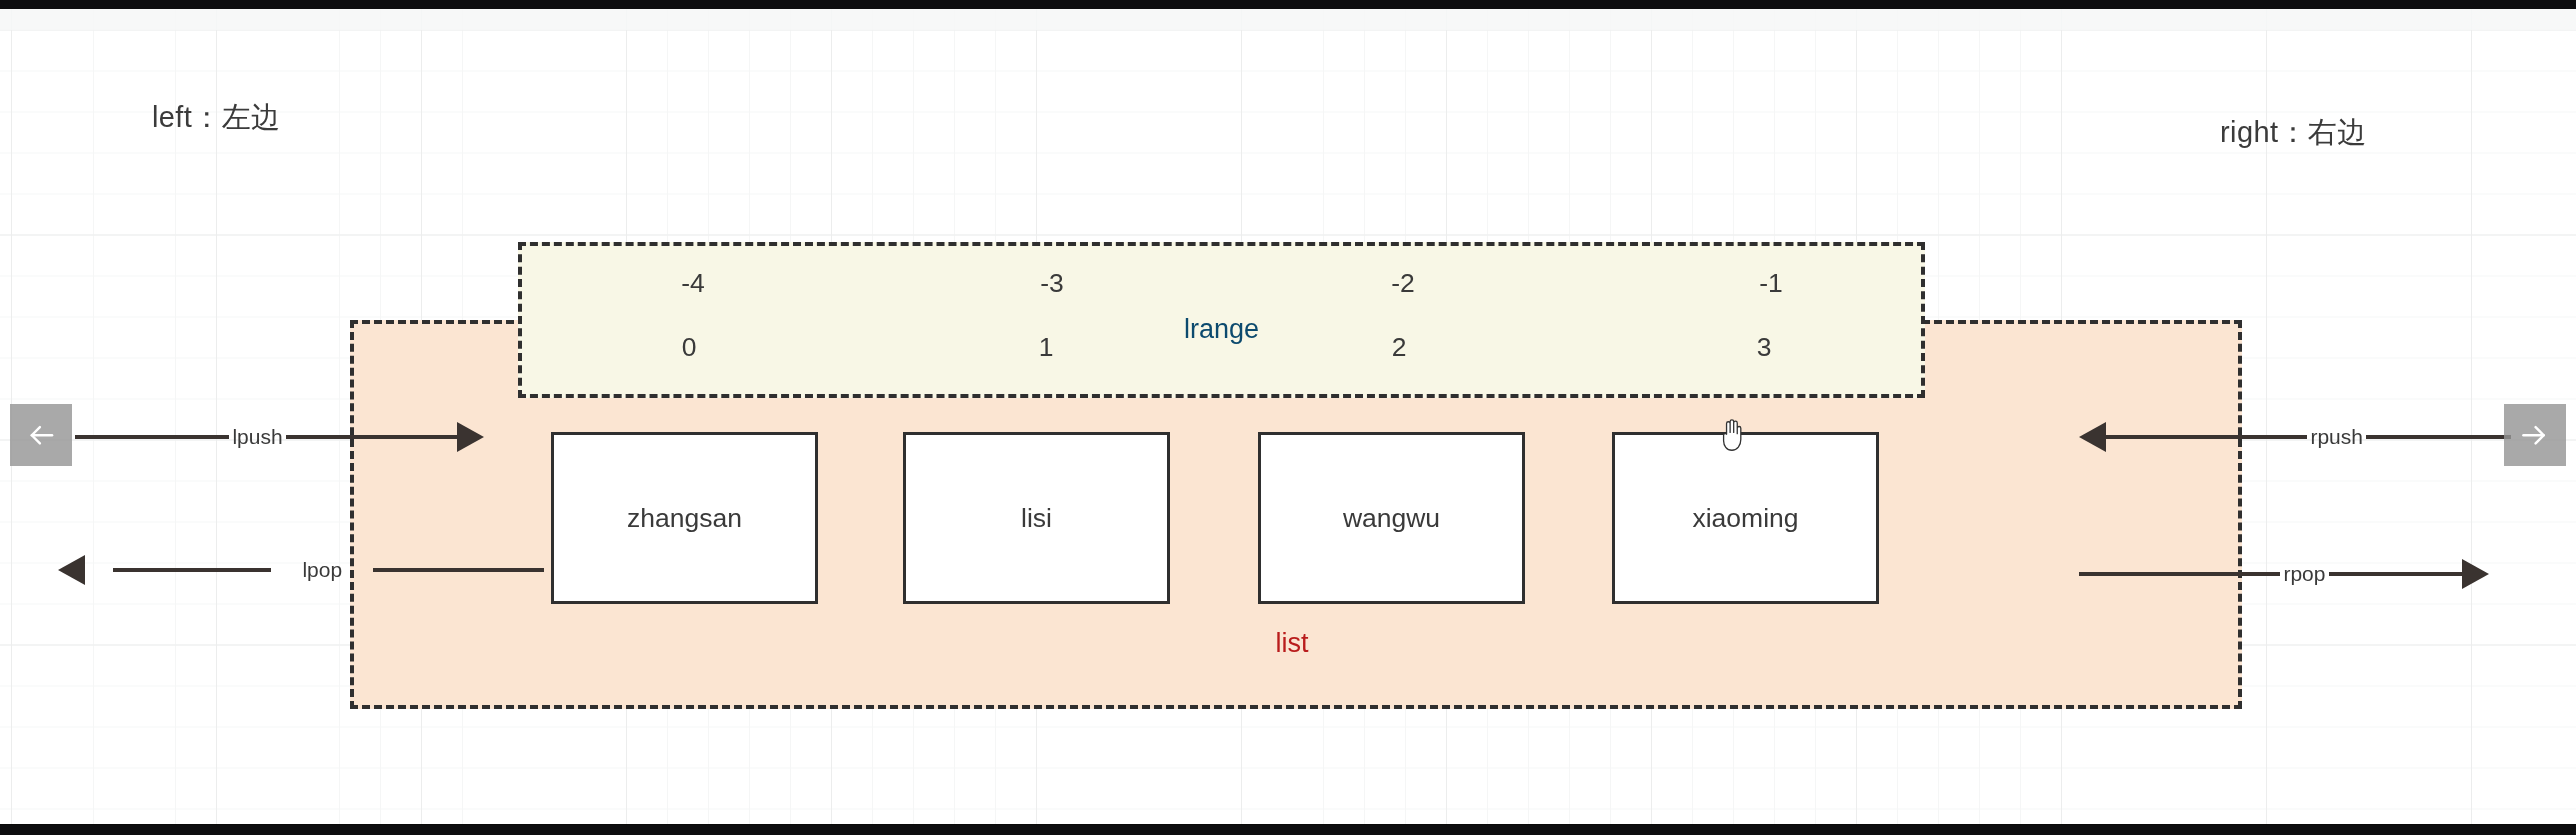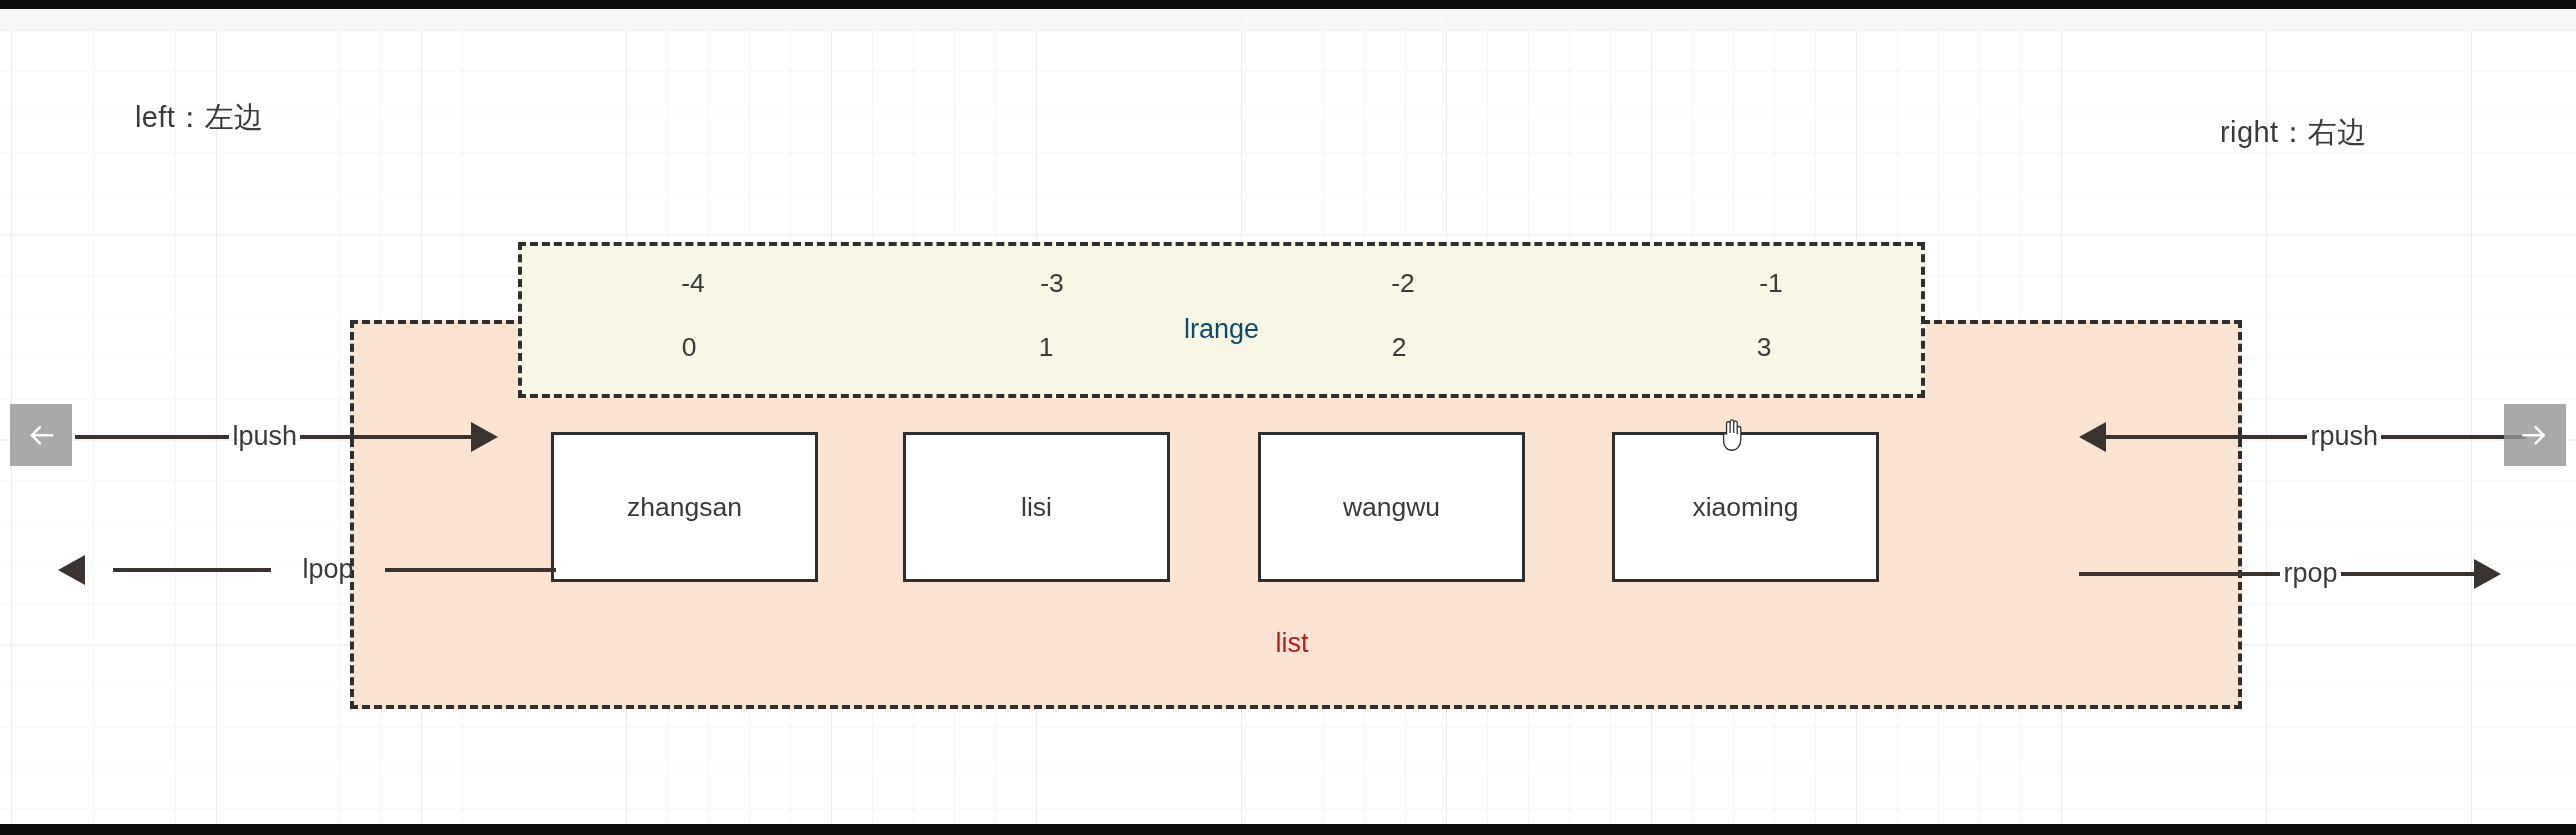--- a/index.html
+++ b/index.html
@@ -62,21 +62,21 @@
   }
 
   
   .side-label {
     position: absolute;
     color: #3b3b3b;
     font-size: 29px;
     letter-spacing: 0.4px;
     white-space: nowrap;
   }
-  #label-left  { left: 135px; top: 89px; }
+  #label-left  { left: 152px; top: 89px; }
   #label-right { left: 2220px; top: 104px; }
 
   
   #list-box {
     position: absolute;
     left: 350px;
     top: 311px;
     width: 1892px;
     height: 389px;
     background: #fbe5d2;
@@ -123,21 +123,21 @@
     margin-left: -30px;
   }
   .idx.neg { top: 22px; }
   .idx.pos { top: 86px; }
 
   
   .card {
     position: absolute;
     top: 423px;
     width: 267px;
-    height: 150px;
+    height: 172px;
     background: #ffffff;
     border: 3.4px solid #2f2f2f;
     box-sizing: border-box;
     display: flex;
     align-items: center;
     justify-content: center;
     z-index: 4;
   }
   .card-label {
     color: #3a3a3a;
@@ -152,21 +152,21 @@
     display: flex;
     align-items: center;
     z-index: 5;
   }
   .arrow-line {
     height: 4.3px;
     background: #3a3330;
   }
   .arrow-label {
     color: #3a3a3a;
-    font-size: 27px;
+    font-size: 21px;
     padding: 0 3.4px;
     white-space: nowrap;
   }
   .head {
     width: 0; height: 0;
     border-top: 15.4px solid transparent;
     border-bottom: 15.4px solid transparent;
   }
   .head.right { border-left: 27px solid #3a3330; }
   .head.left  { border-right: 27px solid #3a3330; }

